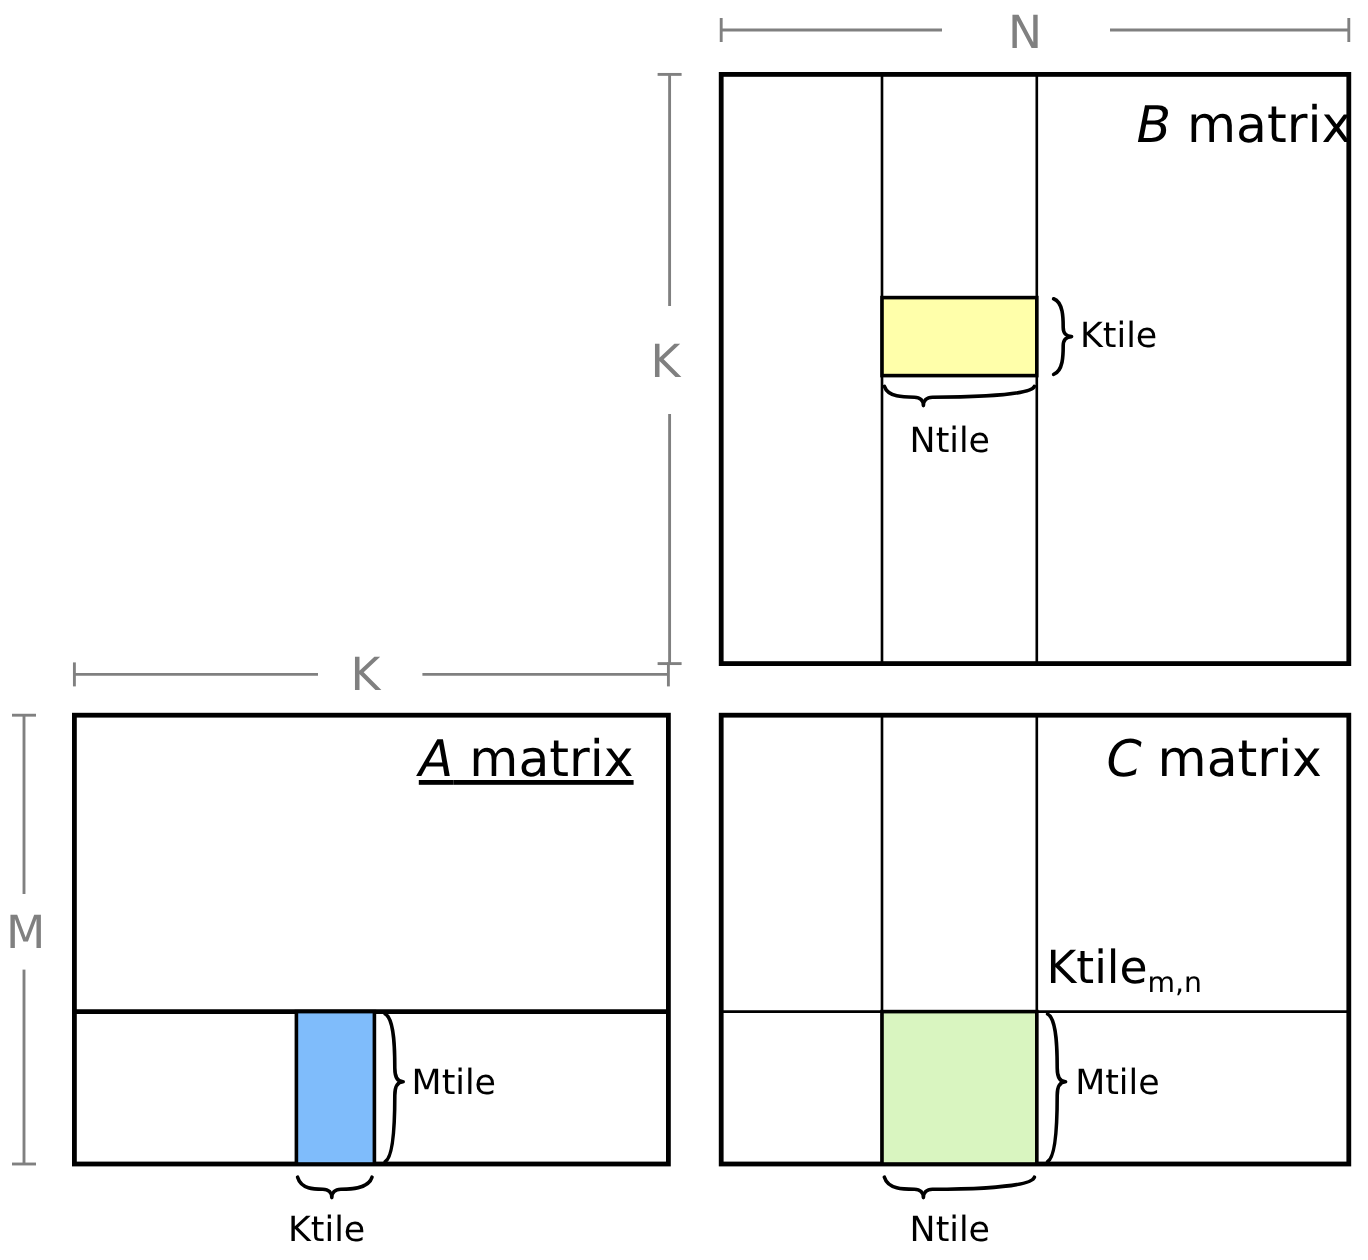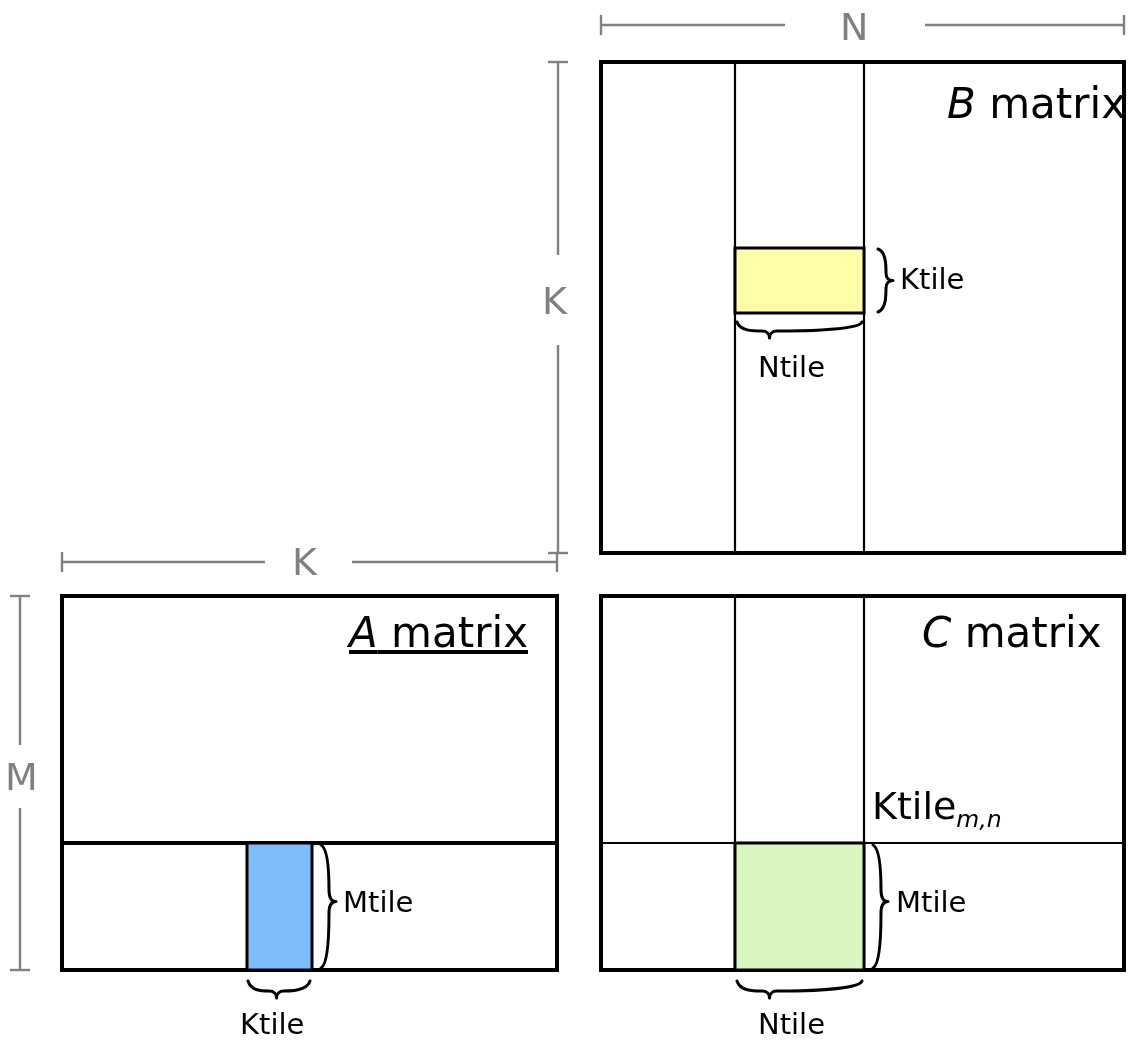--- a/index.html
+++ b/index.html
@@ -87,21 +87,20 @@
     font-size: 29px;
     color: #000000;
   }
   .block-label {
     font-size: 38px;
     color: #000000;
     font-style: normal;
   }
   .block-label sub {
     font-size: 0.62em;
-    font-style: italic;
     vertical-align: baseline;
     position: relative;
     top: 0.32em;
     margin-top: 40px;
   }
 </style>
 </head>
 <body>
 
 <div id="canvas">

